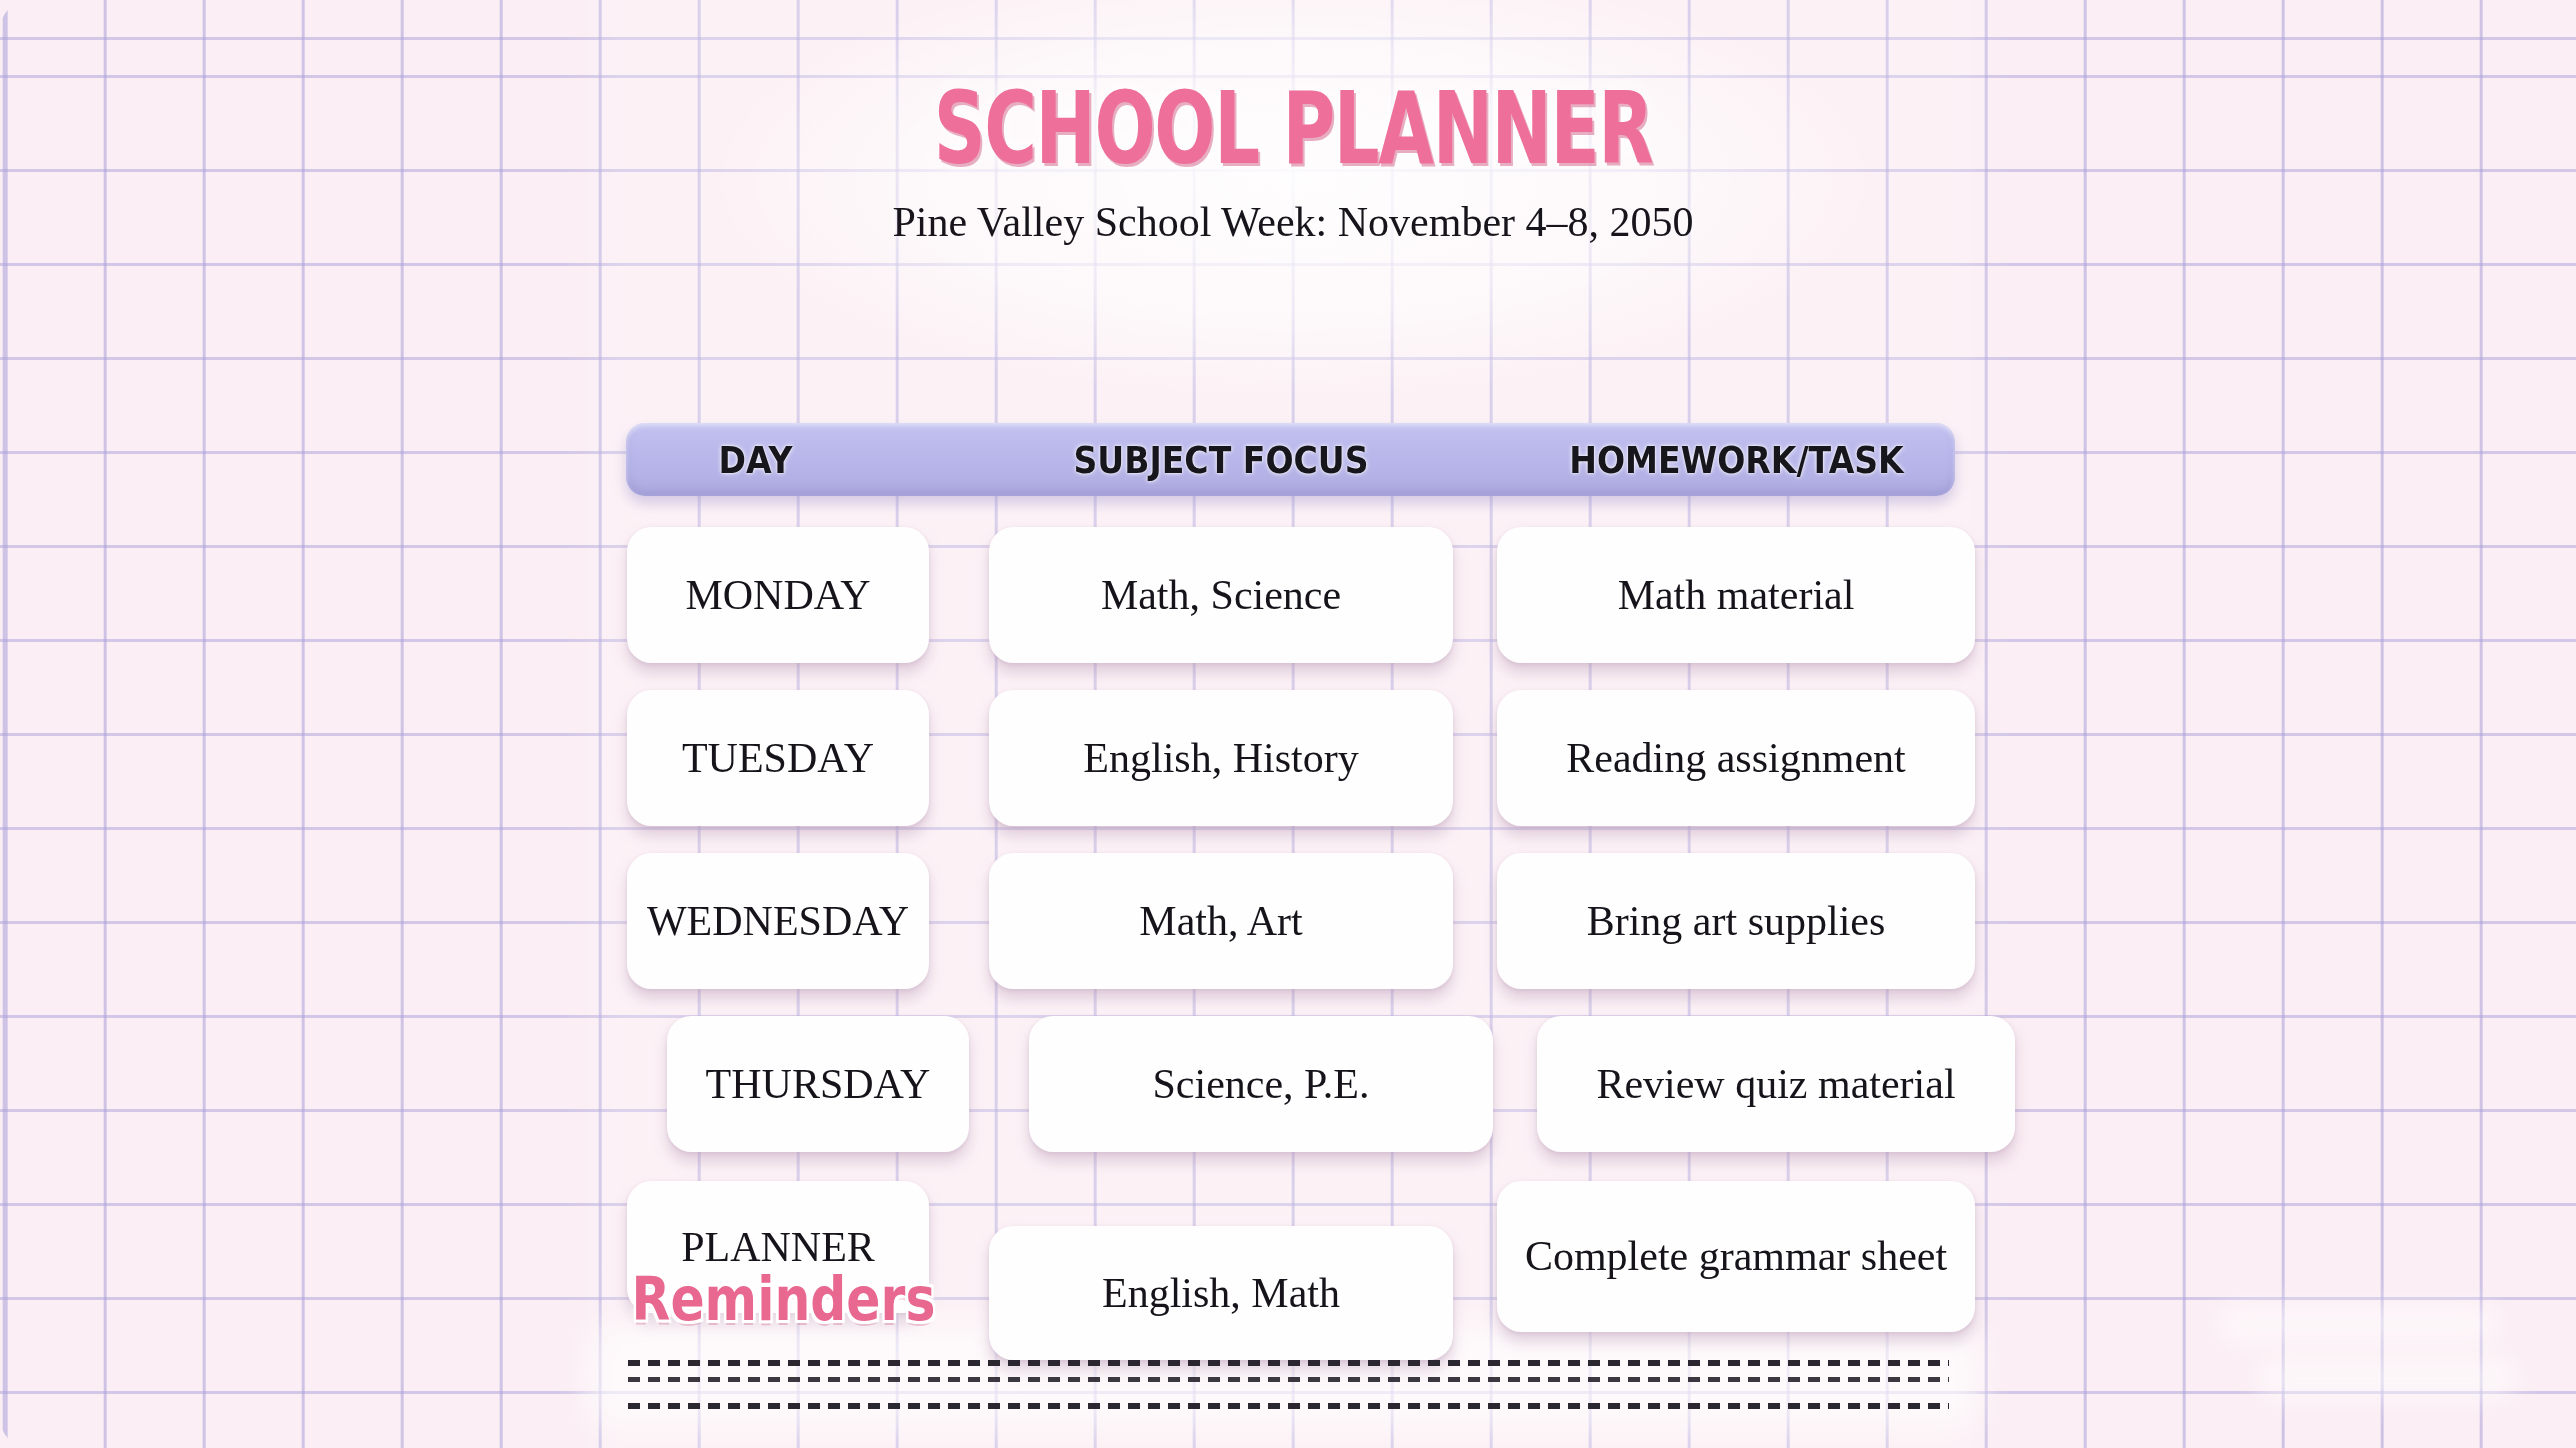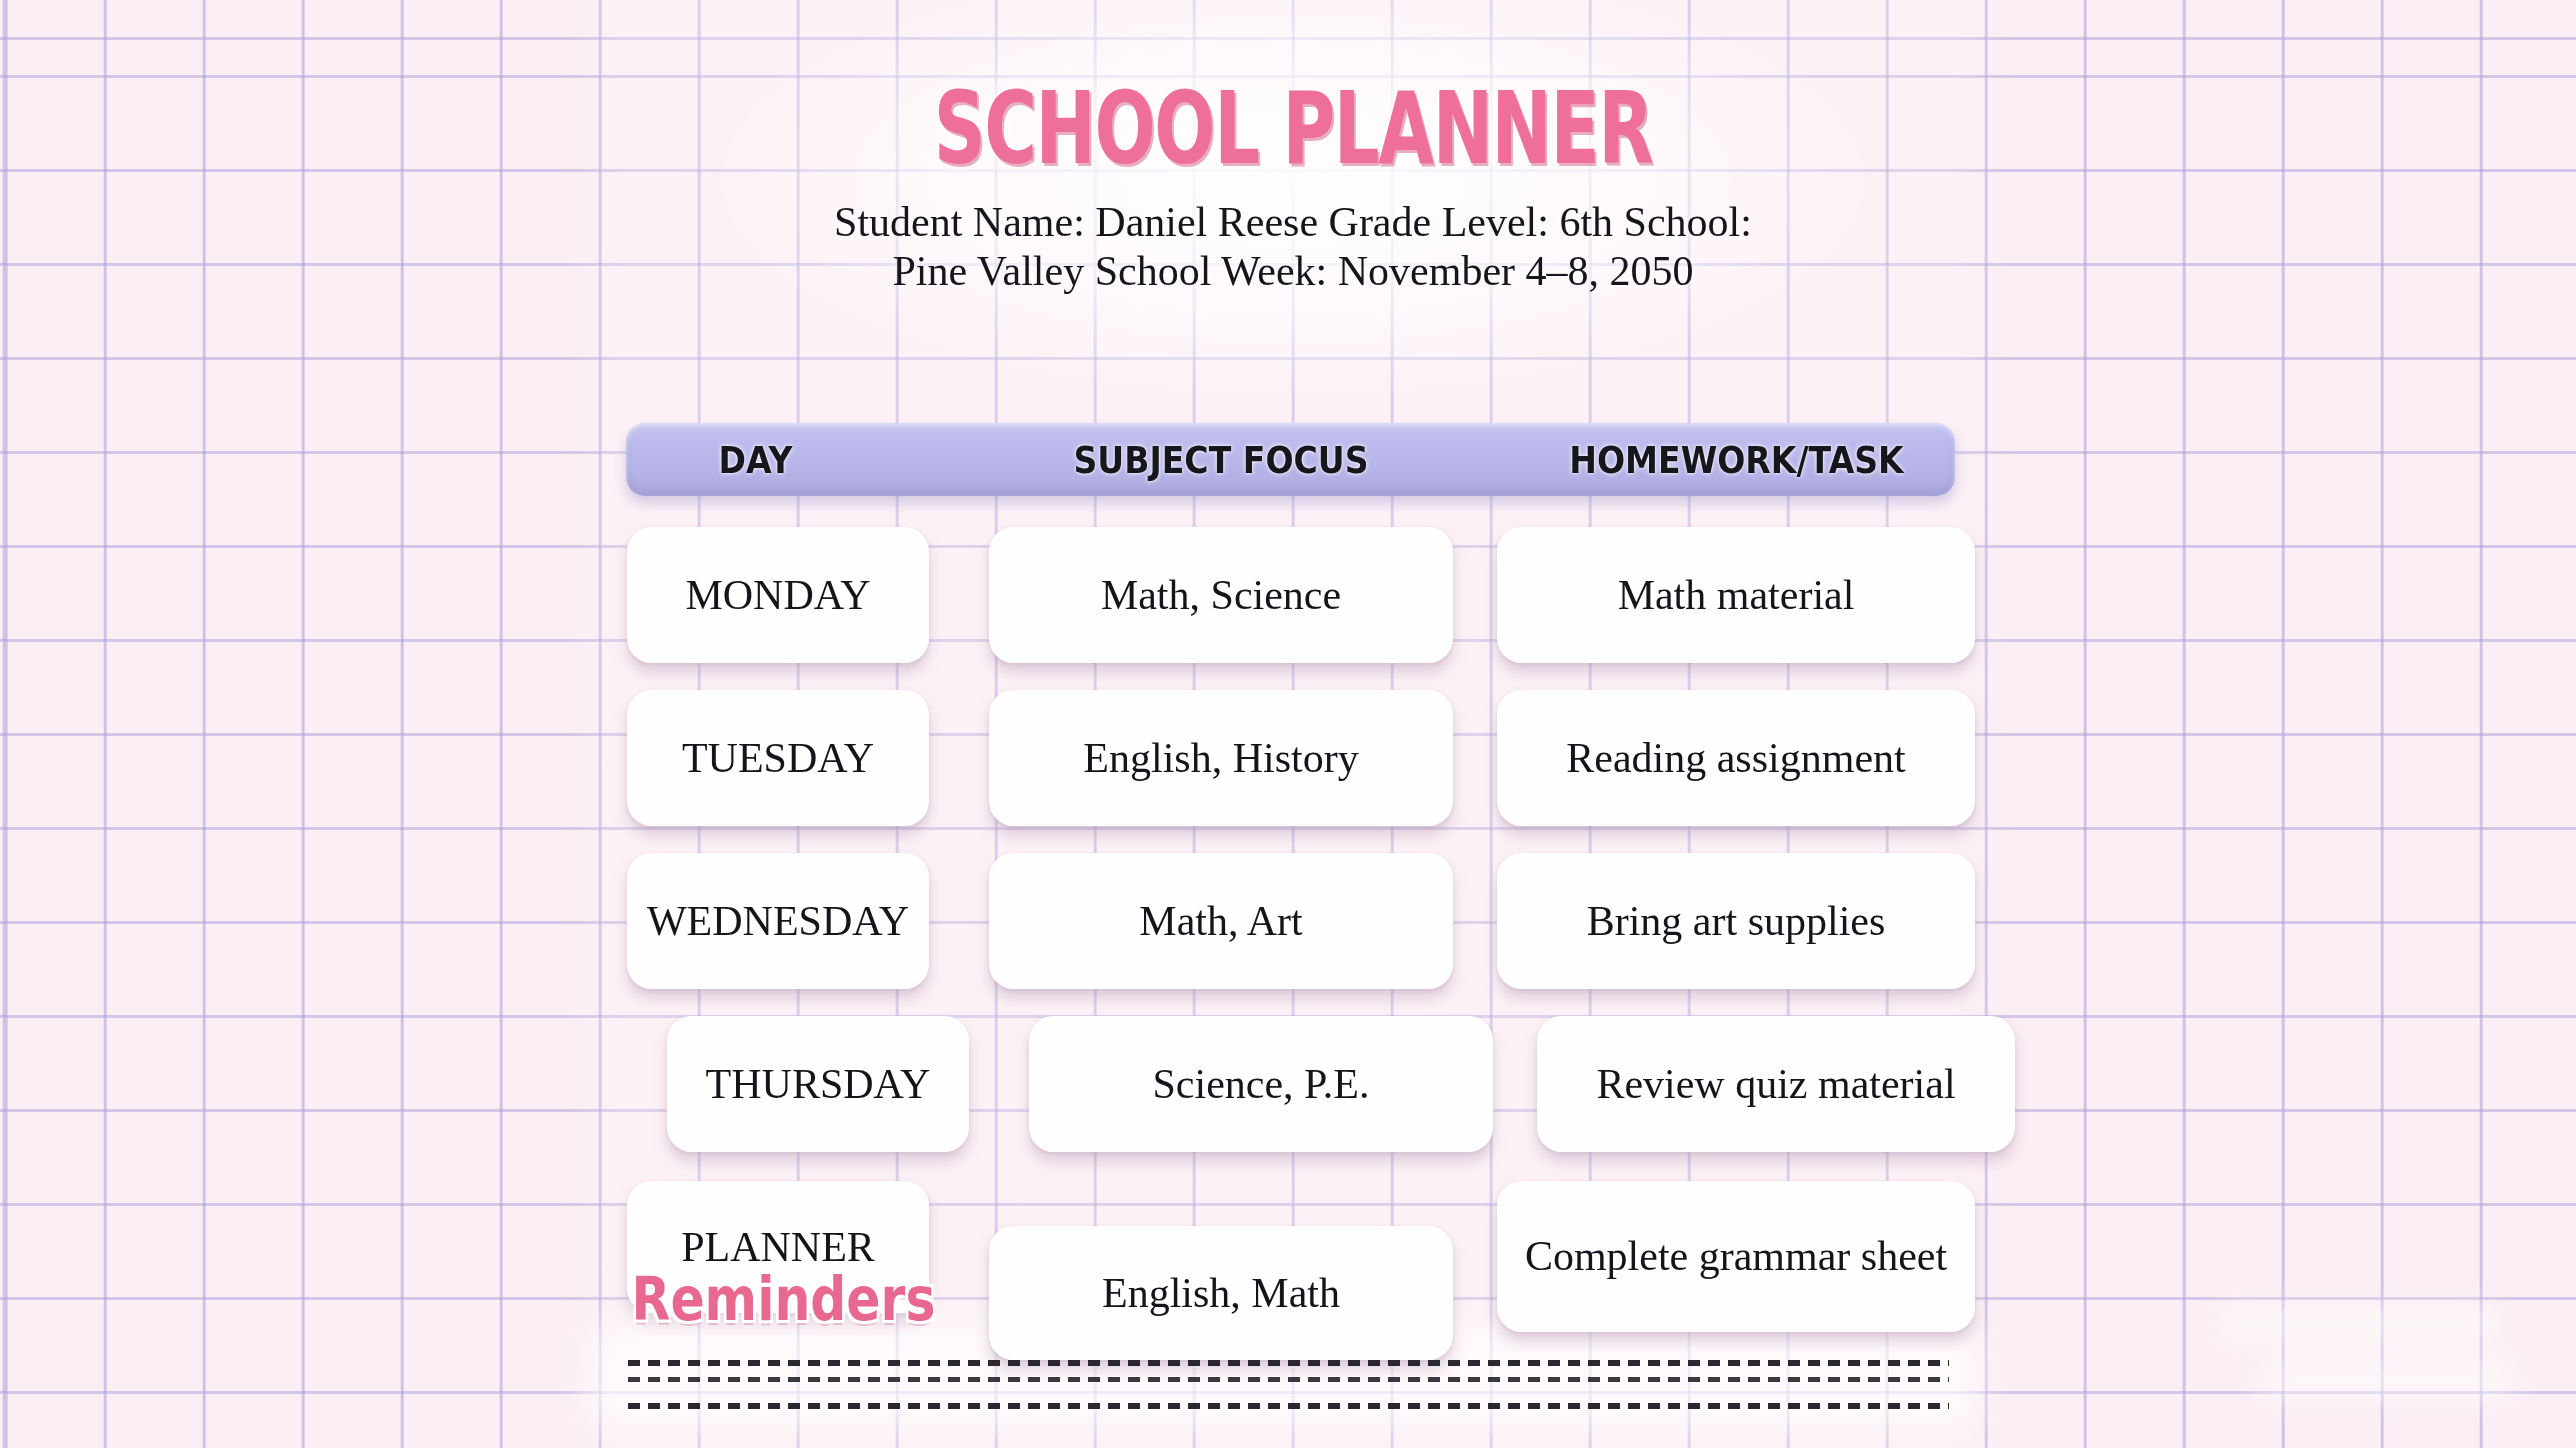--- a/index.html
+++ b/index.html
@@ -1,21 +1,21 @@
 <!DOCTYPE html>
 <html style="font-size:15px"><head>
 <meta charset="utf-8">
 <style>
   html,body{margin:0;padding:0;}
   body{
     width:2576px;height:1448px;overflow:hidden;
     font-family:"Liberation Serif", serif;
     background:#fbeef4;
   }
-  #page{position:relative;width:2576px;height:1448px;background:#fbeef4;overflow:hidden;}
+  #page{position:relative;width:2576px;height:1448px;background:#fbeef4;overflow:hidden;border-radius:30px;}
 
   
   .grid{
     position:absolute;inset:0;
     background-image:
       repeating-linear-gradient(to right, rgba(170,160,218,.55) 0 2.8px, transparent 2.8px 99px),
       repeating-linear-gradient(to bottom, rgba(170,160,218,.50) 0 2.8px, transparent 2.8px 94px);
     background-position:4.7px 75px;
   }
 
@@ -115,21 +115,20 @@
   <div class="grid"></div>
   <div class="col-overlay"></div>
   <div class="top-glow"></div>
   <div class="bottom-glow"></div>
   <div class="smudge s1"></div>
   <div class="smudge s2"></div>
 
   <div class="title">SCHOOL PLANNER</div>
 
   <div class="student">
-    <div>Student Name: Daniel Reese Grade Level: 6th School:</div>
     <div>Pine Valley School Week: November 4–8, 2050</div>
   </div>
 
   <div class="header-bar"></div>
   <div class="hlabel h-day">DAY</div>
   <div class="hlabel h-subject">SUBJECT FOCUS</div>
   <div class="hlabel h-homework">HOMEWORK/TASK</div>
 
   <div class="row r0">
     <div class="card c-day">MONDAY</div>

